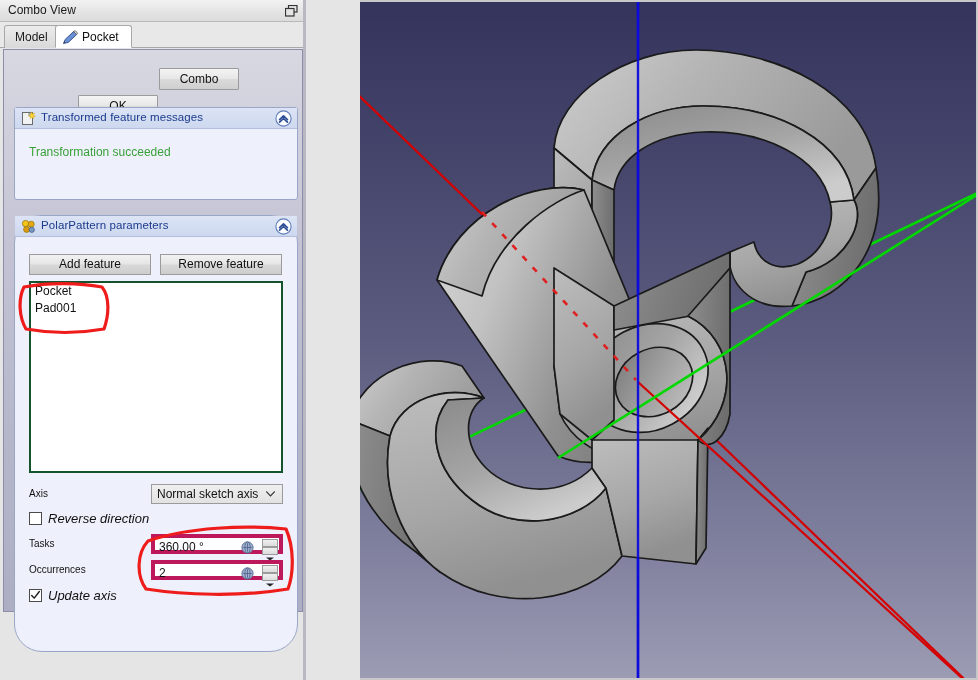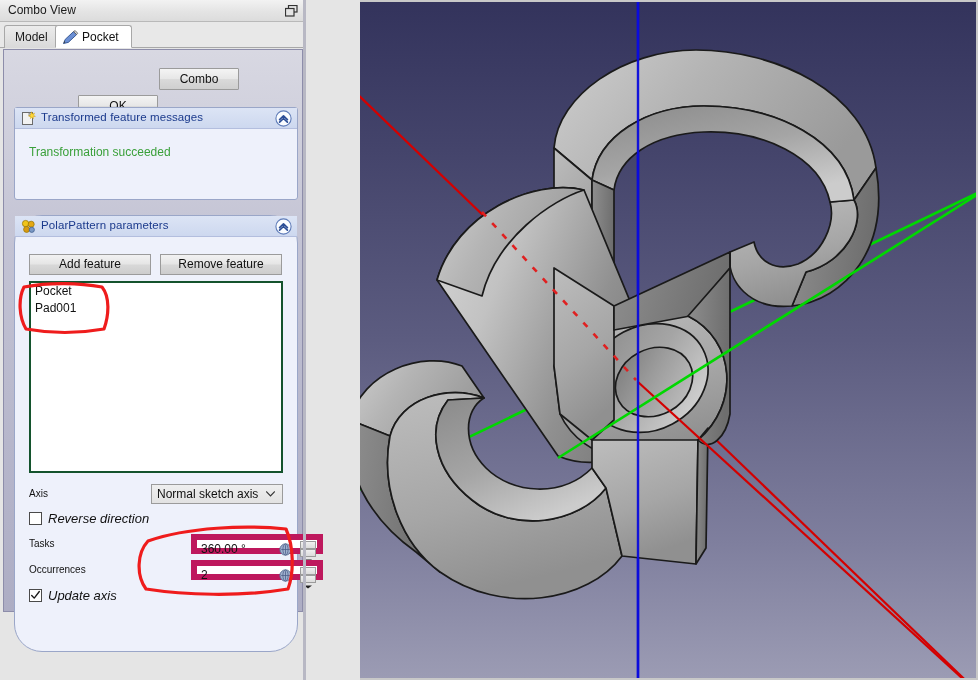--- a/index.html
+++ b/index.html
@@ -212,23 +212,22 @@
     position: absolute; left: 19px; top: 0;
     font-size: 13px; color: #111;
     white-space: nowrap;
     font-style: italic;
   }
 
   .spinbox {
     position: absolute; left: 136px;
     width: 132px; height: 20px;
     background: #ffffff;
-    border: 6px solid #be185d;
-    box-sizing: border-box;
-    margin-left: 40px;
+    border: 4px solid #be185d;
+    box-sizing: border-box;
   }
   #angle-spin { top: 318px; }
   #occ-spin { top: 344px; }
   .spinval {
     position: absolute; left: 4px; top: 2px;
     font-size: 12px; color: #111;
     white-space: nowrap;
   }
   .expr-icon {
     position: absolute; right: 25px; top: 3px;

